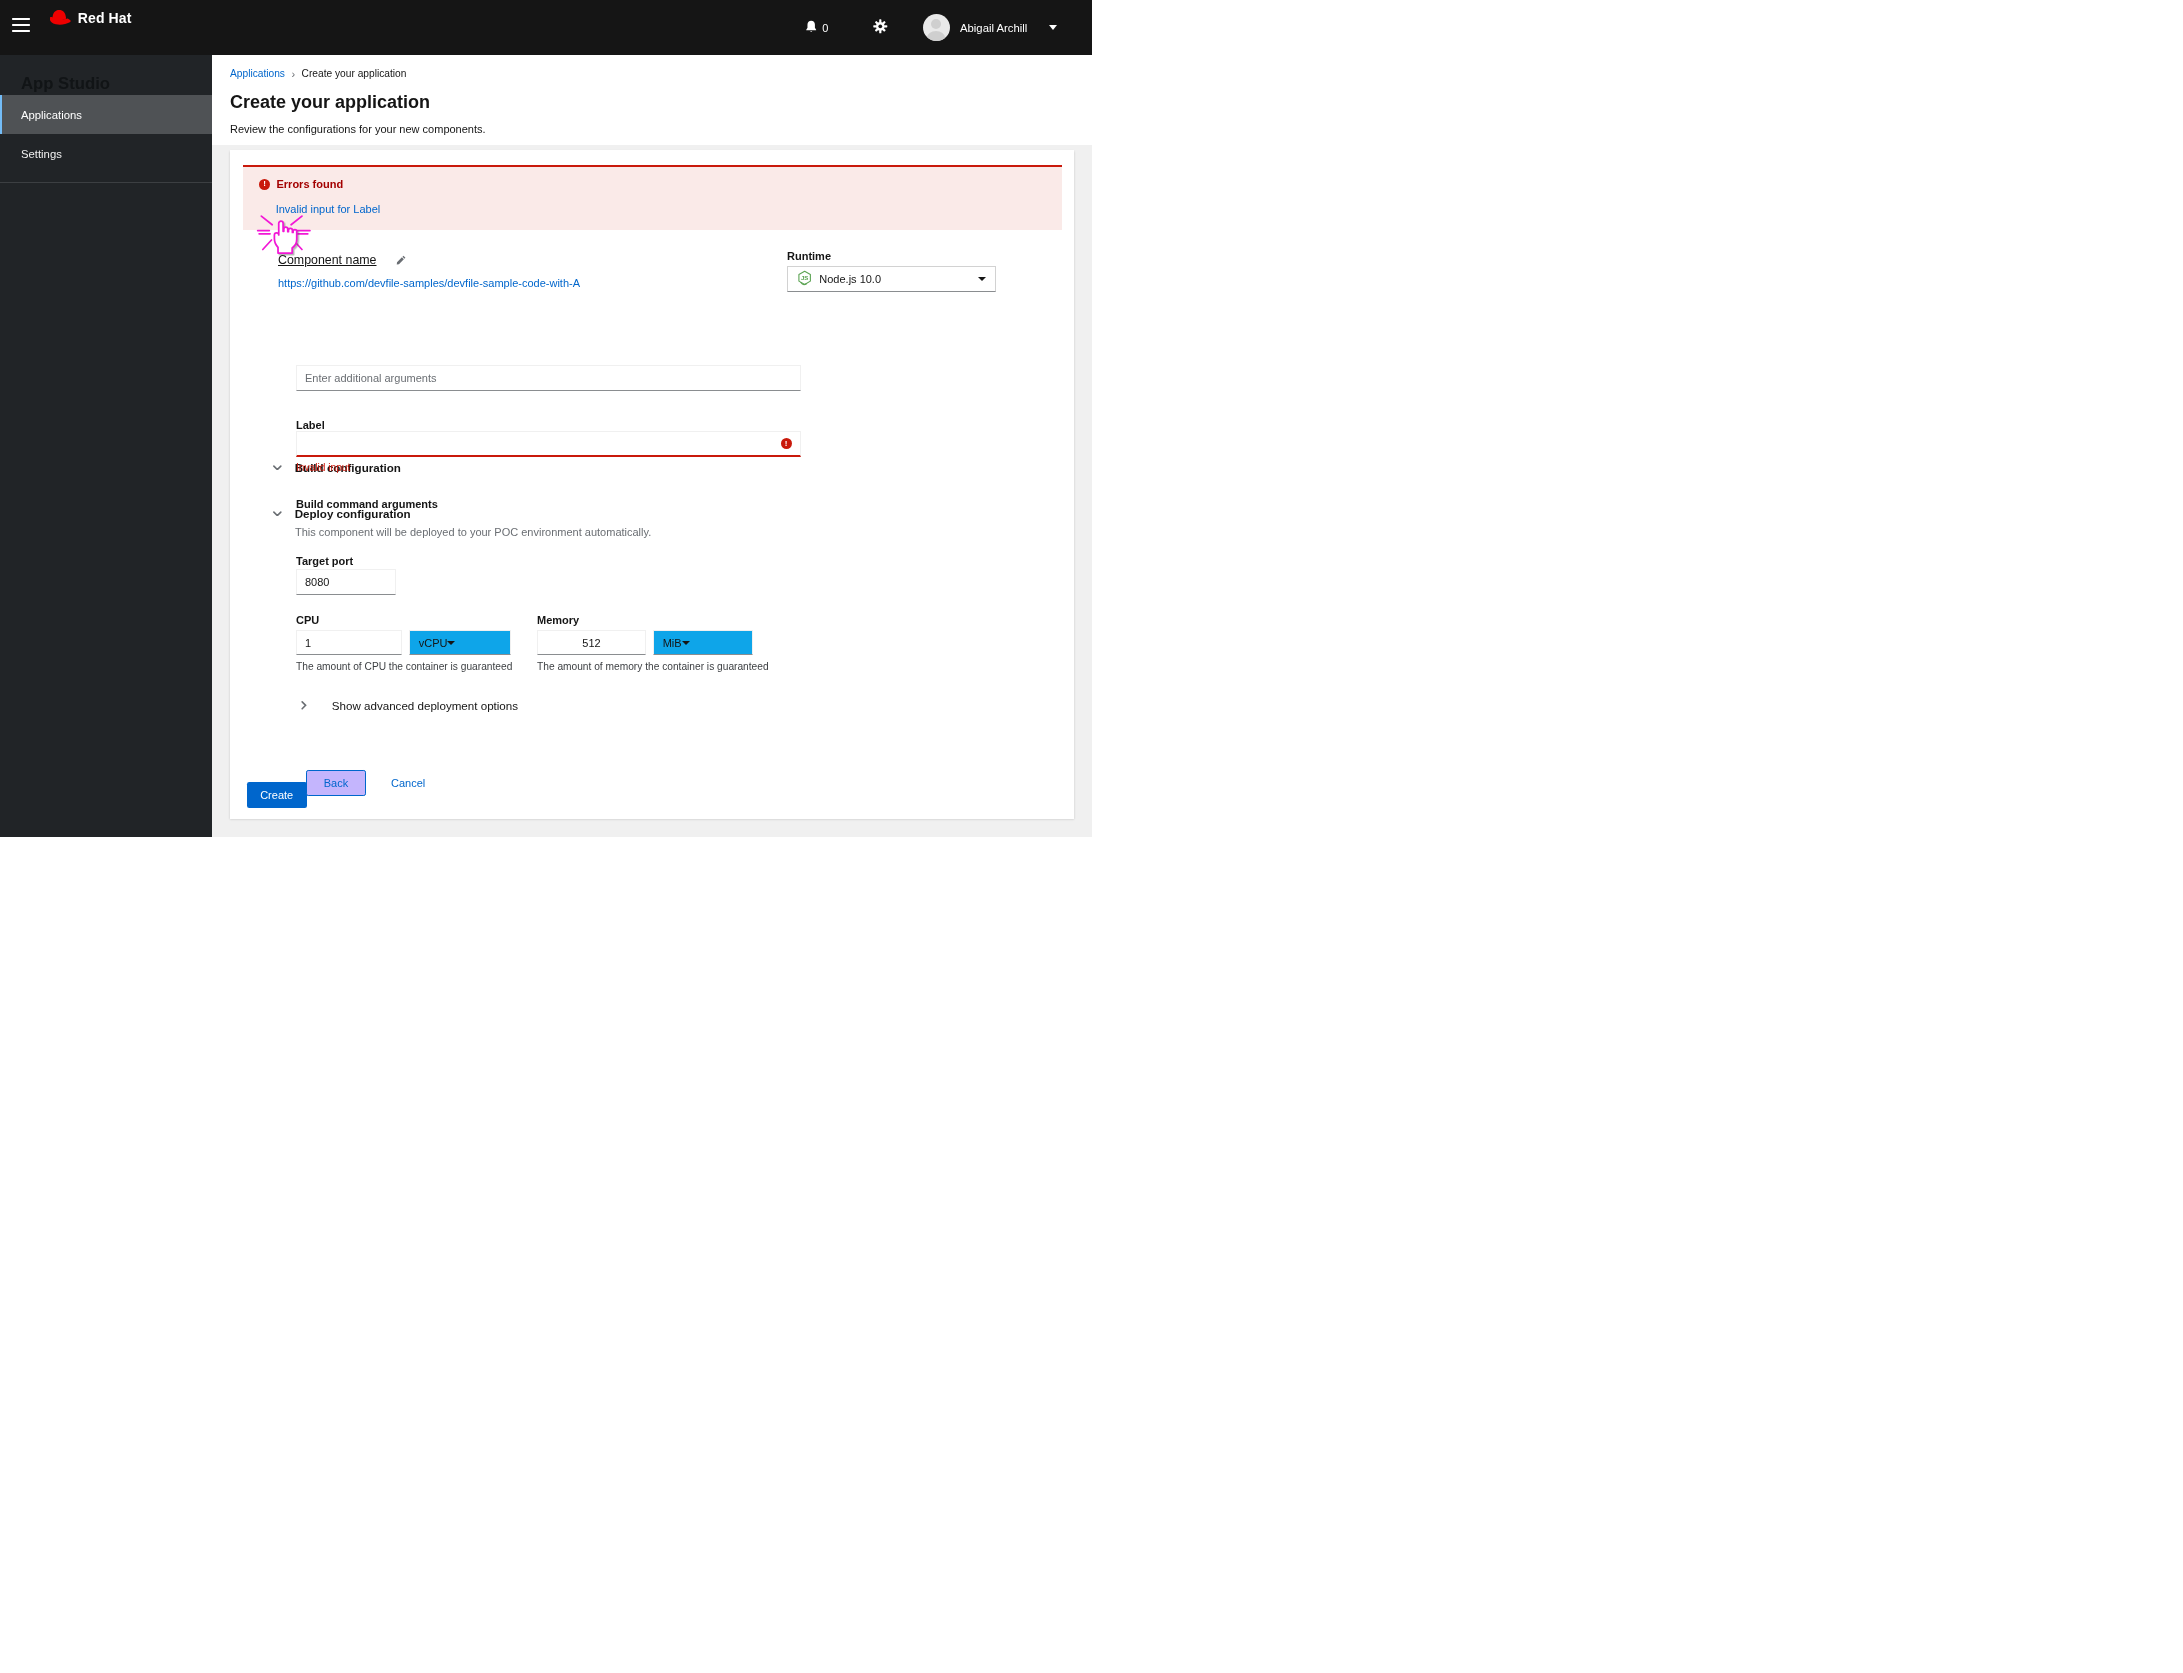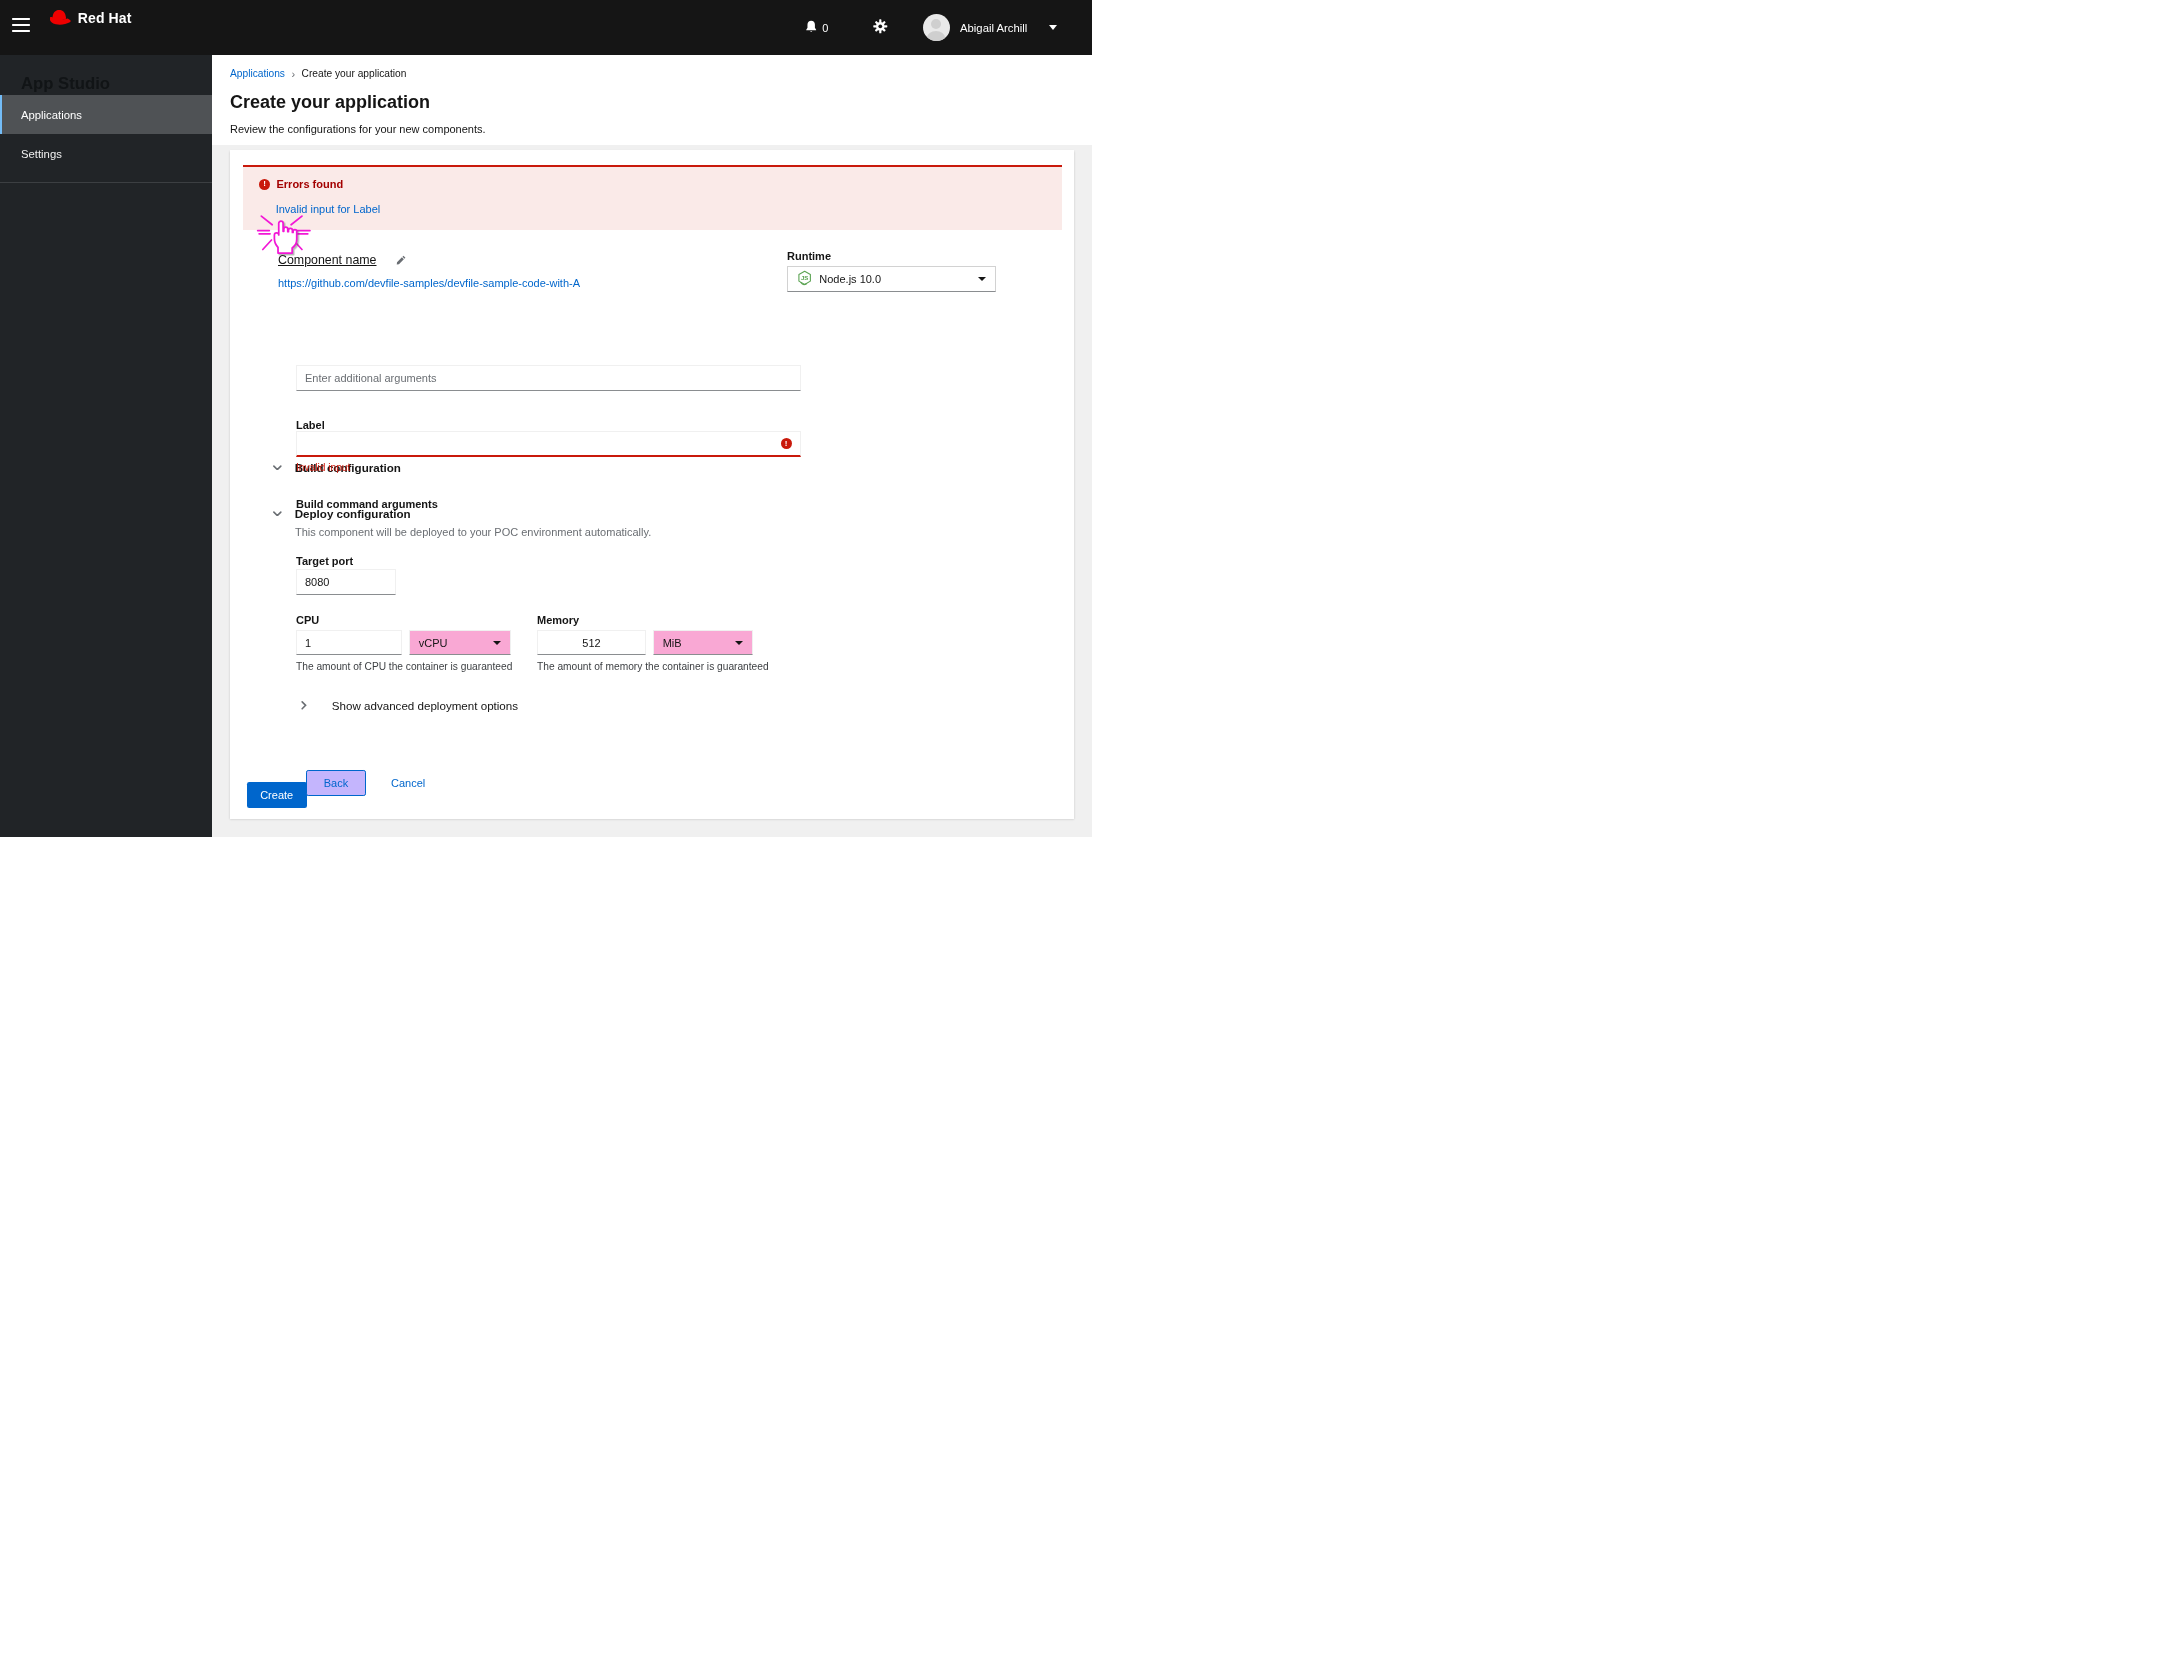--- a/index.html
+++ b/index.html
@@ -79,22 +79,22 @@
   .label-input-wrap { position:absolute; left:66px; top:281px; width:505px; height:26px; }
   .label-input { width:505px; height:26px; border-bottom:2.2px solid #c9190b; padding-right:25px; }
   .input-error-icon { position:absolute; right:9.5px; top:7.3px; width:11px; height:11px; border-radius:50%;
                       background:#c9190b; color:#fff; font-size:8px; font-weight:700; display:flex;
                       align-items:center; justify-content:center; line-height:1; }
   .label-error-text { position:absolute; left:66px; top:312px; font-size:10.2px; color:#c9190b; }
 
   .port-input { position:absolute; left:66px; top:419px; width:100px; height:25.5px; }
 
   .cpu-input { position:absolute; left:66px; top:480px; width:106px; height:25px; }
-  .unit-select { position:absolute; height:25px; background:#f9a8d4; border:0.7px solid #f0f0f0; border-bottom:0.7px solid #8a8d90;
-                 display:flex; align-items:center; justify-content:space-between; padding:0 8.7px; font-size:11px; cursor:pointer; }
+  .unit-select { position:absolute; height:25px; background:#0ea5e9; border:0.7px solid #f0f0f0; border-bottom:0.7px solid #8a8d90;
+                 display:flex; align-items:center; padding:0 8.7px; font-size:11px; cursor:pointer; }
   .cpu-unit { left:179px; top:480px; width:102px; }
   .mem-input { position:absolute; left:307px; top:480px; width:109px; height:25px;text-align:center; }
   .mem-unit { left:423px; top:480px; width:100px; }
   .help-text { position:absolute; top:511px; font-size:10.2px; color:#3c3f42; }
 
   .advanced-row { position:absolute; left:71px; top:549px; display:flex; align-items:center; gap:25px; cursor:pointer; }
   .advanced-text { font-size:11.6px; }
 
   
   .btn { position:absolute; top:620px; height:25.5px; border-radius:2.2px; font-size:11px; display:flex;

